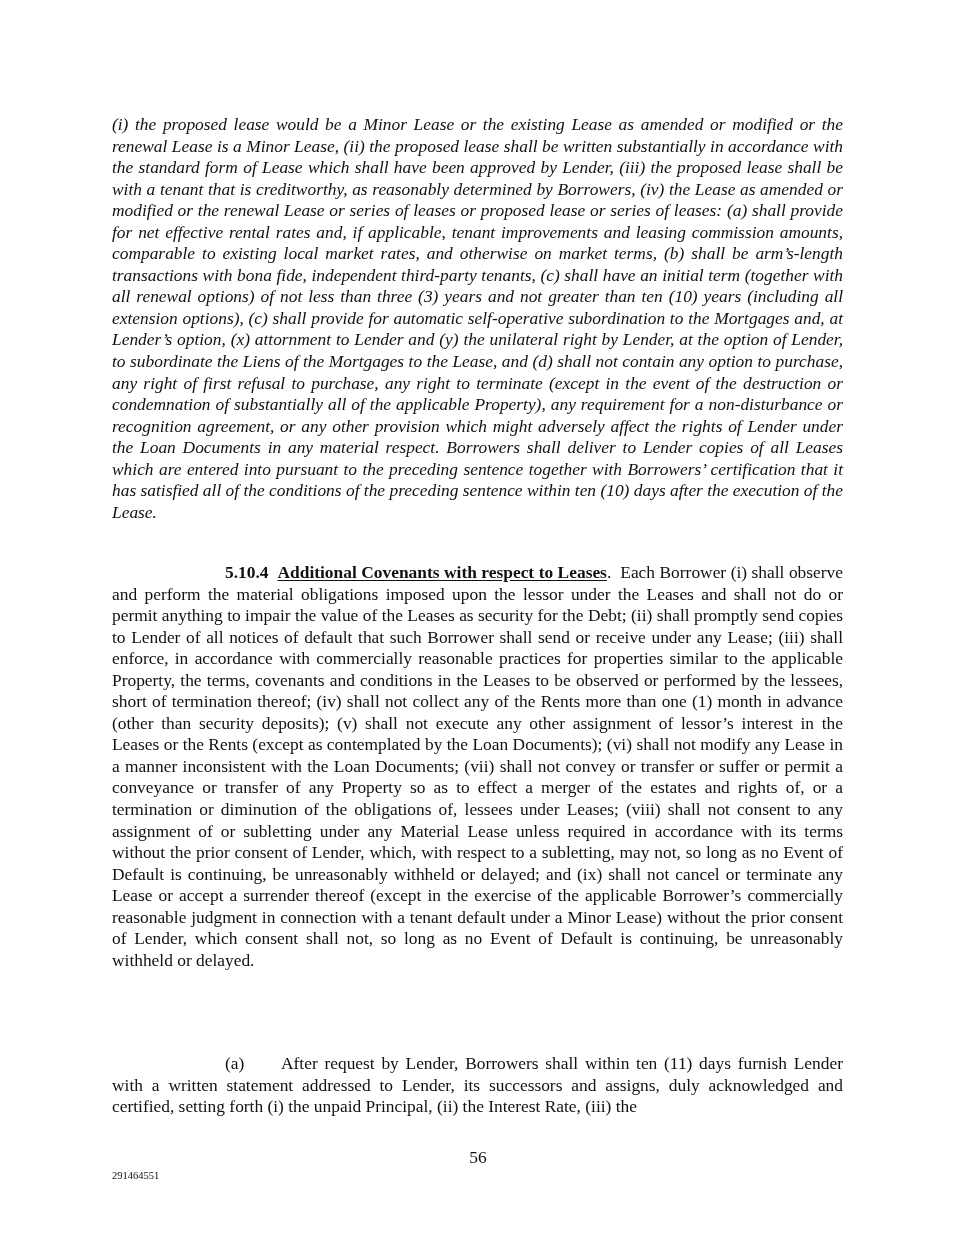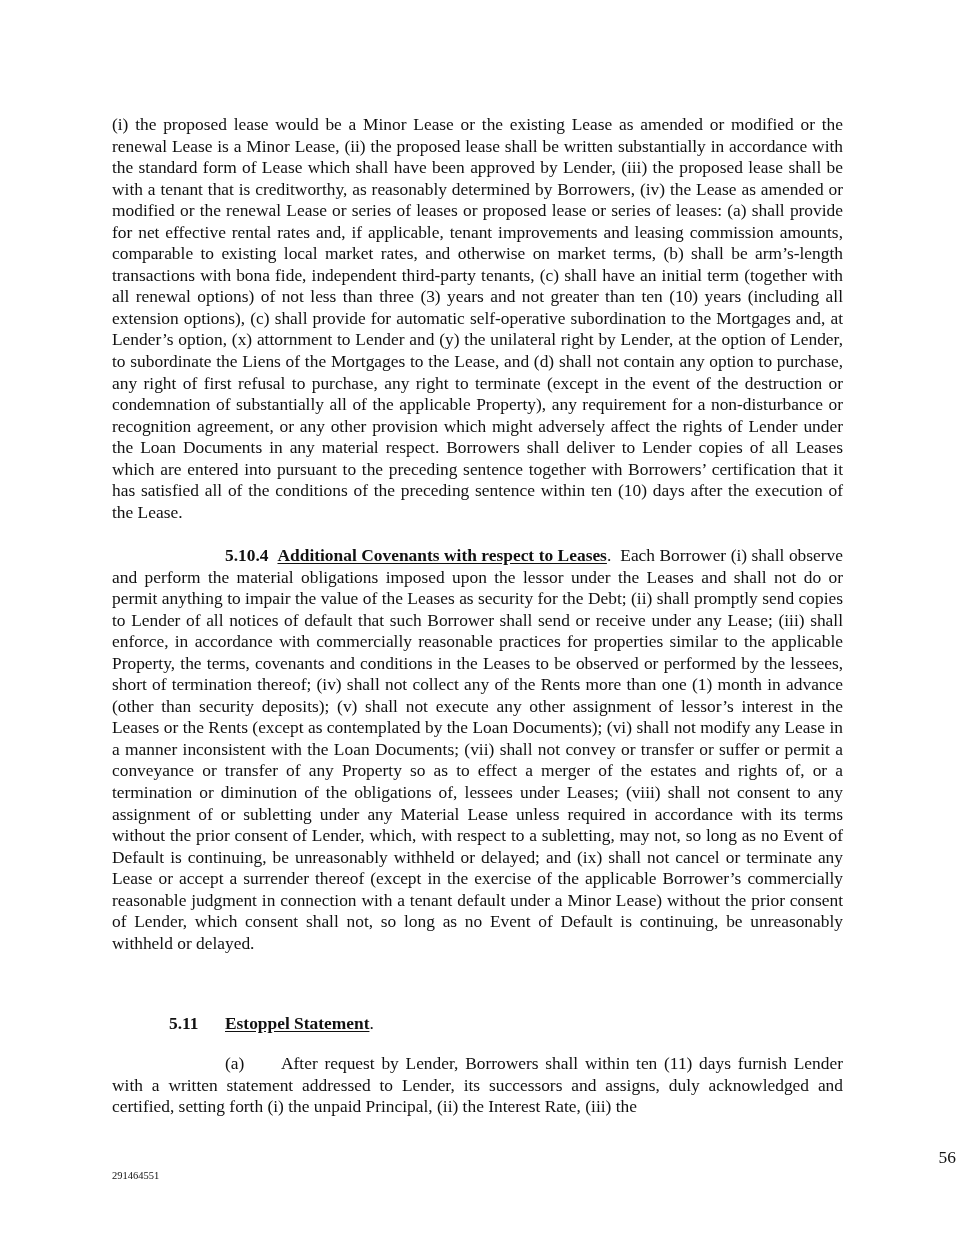--- a/index.html
+++ b/index.html
@@ -25,22 +25,22 @@
   }
   .body-text {
     position: absolute;
     left: 112px;
     width: 731px;
     font-size: 17.4px;
     line-height: 21.55px;
     text-align: justify;
     margin: 0;
   }
-  .p1 { top: 114px; }
-  .p2 { top: 545px; text-indent: 113px; }
+  .p1 { top: 114px; font-style: italic; }
+  .p2 { top: 562px; text-indent: 113px; }
   .p3 { top: 1013px; text-align: left; }
   .p4 { top: 1053px; text-indent: 113px; }
   .sec-num {
     font-weight: bold;
   }
   .sec-title {
     font-weight: bold;
     text-decoration: underline;
     text-underline-offset: 2px;
   }
@@ -53,42 +53,41 @@
   .sub-label {
     display: inline-block;
     width: 56px;
     text-indent: 0;
   }
   .page-number {
     position: absolute;
     left: 0;
     width: 956px;
     top: 1147px;
-    text-align: right;
+    text-align: center;
     font-size: 17.4px;
     line-height: 20px;
   }
   .doc-id {
     position: absolute;
     left: 112px;
     top: 1170px;
     font-size: 10.5px;
     line-height: 12px;
   }
 </style>
 </head>
 <body>
 
 <div class="page">
 
   <p class="body-text p1">(i) the proposed lease would be a Minor Lease or the existing Lease as amended or modified or the renewal Lease is a Minor Lease, (ii) the proposed lease shall be written substantially in accordance with the standard form of Lease which shall have been approved by Lender, (iii) the proposed lease shall be with a tenant that is creditworthy, as reasonably determined by Borrowers, (iv) the Lease as amended or modified or the renewal Lease or series of leases or proposed lease or series of leases: (a) shall provide for net effective rental rates and, if applicable, tenant improvements and leasing commission amounts, comparable to existing local market rates, and otherwise on market terms, (b) shall be arm’s-length transactions with bona fide, independent third-party tenants, (c) shall have an initial term (together with all renewal options) of not less than three (3) years and not greater than ten (10) years (including all extension options), (c) shall provide for automatic self-operative subordination to the Mortgages and, at Lender’s option, (x) attornment to Lender and (y) the unilateral right by Lender, at the option of Lender, to subordinate the Liens of the Mortgages to the Lease, and (d) shall not contain any option to purchase, any right of first refusal to purchase, any right to terminate (except in the event of the destruction or condemnation of substantially all of the applicable Property), any requirement for a non-disturbance or recognition agreement, or any other provision which might adversely affect the rights of Lender under the Loan Documents in any material respect.  Borrowers shall deliver to Lender copies of all Leases which are entered into pursuant to the preceding sentence together with Borrowers’ certification that it has satisfied all of the conditions of the preceding sentence within ten (10) days after the execution of the Lease.</p>
 
   <p class="body-text p2"><span class="sec-num">5.10.4</span>&nbsp;&nbsp;<span class="sec-title">Additional Covenants with respect to Leases</span><span>.</span>&nbsp;&nbsp;<span>Each Borrower (i) shall observe and perform the material obligations imposed upon the lessor under the Leases and shall not do or permit anything to impair the value of the Leases as security for the Debt;  (ii) shall promptly send copies to Lender of all notices of default that such Borrower shall send or receive under any Lease; (iii) shall enforce, in accordance with commercially reasonable practices for properties similar to the applicable Property, the terms, covenants and conditions in the Leases to be observed or performed by the lessees, short of termination thereof; (iv)  shall not collect any of the Rents more than one (1) month in advance (other than security deposits); (v) shall not execute any other assignment of lessor’s interest in the Leases or the Rents (except as contemplated by the Loan Documents); (vi) shall not modify any Lease in a manner inconsistent with the Loan Documents; (vii) shall not convey or transfer or suffer or permit a conveyance or transfer of any Property so as to effect a merger of the estates and rights of, or a termination or diminution of the obligations of, lessees under Leases; (viii) shall not consent to any assignment of or subletting under any Material Lease unless required in accordance with its terms without the prior consent of Lender, which, with respect to a subletting, may not, so long as no Event of Default is continuing, be unreasonably withheld or delayed; and (ix) shall not cancel or terminate any Lease or accept a surrender thereof (except in the exercise of the applicable Borrower’s commercially reasonable judgment in connection with a tenant default under a Minor Lease) without the prior consent of Lender, which consent shall not, so long as no Event of Default is continuing, be  unreasonably withheld or delayed.</span></p>
 
-  <p class="body-text p3"><span class="h-511-num">5.11</span><span class="sec-title">Estoppel Statement</span><span>.</span></p>
 
   <p class="body-text p4"><span class="sub-label">(a)</span><span>After request by Lender, Borrowers shall within ten (11) days furnish Lender with a written statement addressed to Lender, its successors and assigns, duly acknowledged and certified, setting forth (i) the unpaid Principal, (ii) the Interest Rate, (iii) the</span></p>
 
   <div class="page-number">56</div>
 
   <div class="doc-id">291464551</div>
 
 </div>
 
 </body></html>

